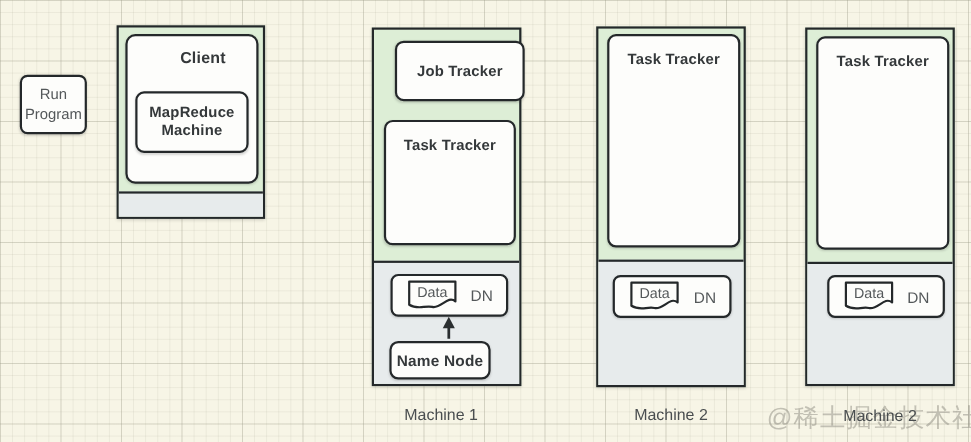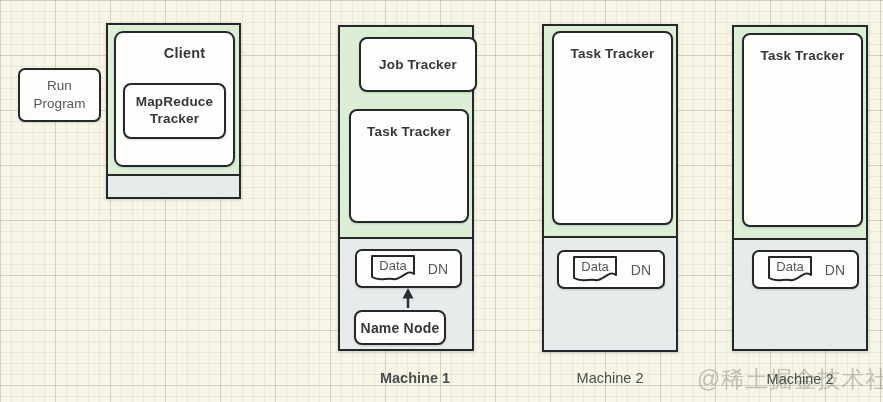--- a/index.html
+++ b/index.html
@@ -44,21 +44,21 @@
     box-sizing:border-box;
     background:var(--machine-gray);
     border-top:2px solid var(--stroke-dark);
   }
   .flex-center{display:flex;align-items:center;justify-content:center;}
   .bold-label{font-weight:700;color:#34383a;font-size:13.5px;letter-spacing:.2px;}
   .soft-label{color:#54585a;font-size:13.5px;}
   .top-label{display:block;text-align:center;margin-top:13px;}
 
   
-  .run-program{left:18px;top:68px;width:83px;height:54px;border-radius:7px;
+  .run-program{left:18px;top:68px;width:61px;height:54px;border-radius:7px;
     text-align:center;line-height:1.3;padding:0 4px;}
 
   
   .client-group{left:106px;top:23px;width:135px;height:176px;}
   .client-footer{height:23px;}
   .client-box{left:6px;top:6px;width:121px;height:136px;border-radius:9px;}
   .client-title{display:block;text-align:center;margin-top:12px;font-size:14.5px;padding-left:20px;}
   .mapreduce-box{left:7px;top:50px;width:103px;height:56px;text-align:center;line-height:1.25;padding:0 4px;}
 
   
@@ -88,21 +88,21 @@
   .doc-shape{position:relative;width:46px;height:30px;flex:0 0 auto;text-decoration:underline;}
   .doc-shape svg{position:absolute;left:0;top:0;}
   .doc-label{position:absolute;left:0;right:0;top:4px;text-align:center;
     font-size:13px;color:#54585a;}
   .dn-label{font-size:14px;color:#54585a;}
 
   .machine-label{
     position:absolute;width:136px;text-align:center;
     font-size:14.5px;color:#4a4e50;z-index:2;
   }
-  .label-m1{left:347px;top:370px;font-weight:bold;}
+  .label-m1{left:333px;top:370px;}
   .label-m2{left:542px;top:370px;}
   .label-m3{left:732px;top:371px;}
 
   .watermark{
     position:absolute;left:697px;top:364px;z-index:1;
     font-size:23px;color:#8e8c81;opacity:.5;
     white-space:nowrap;letter-spacing:1px;
   }
 </style>
 </head>
@@ -114,21 +114,21 @@
 
   <div class="box run-program flex-center soft-label">
     <span>Run Program</span>
   </div>
 
   <div class="container client-group">
     <div class="footer client-footer"></div>
     <div class="box client-box">
       <span class="bold-label client-title">Client</span>
       <div class="box mapreduce-box flex-center bold-label">
-        <span>MapReduce Tracker</span>
+        <span>MapReduce Machine</span>
       </div>
     </div>
   </div>
 
   <div class="container machine1">
     <div class="footer m1-footer"></div>
 
     <div class="box job-tracker flex-center bold-label">
       <span>Job Tracker</span>
     </div>

